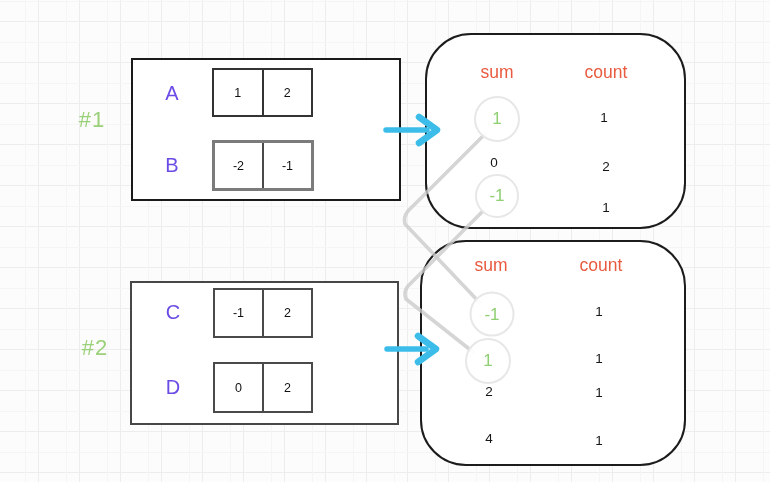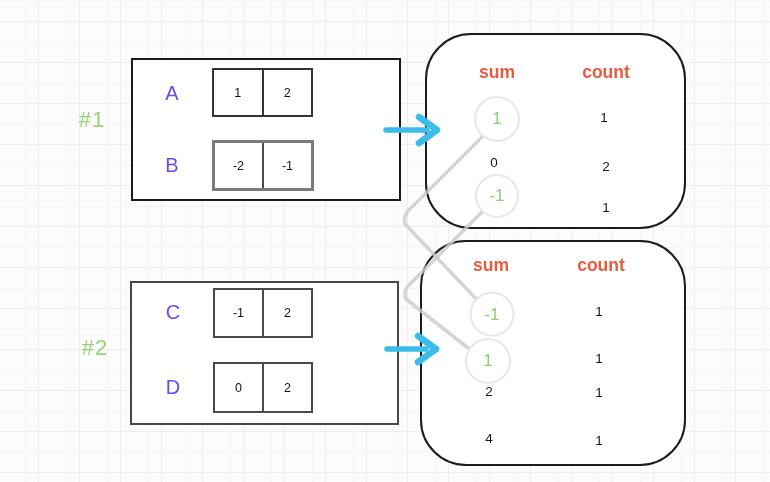--- a/index.html
+++ b/index.html
@@ -23,21 +23,21 @@
   .cellpair{position:absolute;background:#fff;display:flex;box-sizing:border-box;}
   .cellpair.a{border:2px solid #333333;}
   .cellpair.b{border:3px solid #7b7b7b;}
   .cellpair.cd{border:2px solid #4a4a4a;}
   .cell{flex:1;display:flex;align-items:center;justify-content:center;
         font-size:12.5px;color:#111;}
   .cellpair.a .cell + .cell{border-left:2px solid #333333;}
   .cellpair.b .cell + .cell{border-left:2px solid #4a4a4a;}
   .cellpair.cd .cell + .cell{border-left:2px solid #4a4a4a;}
   .maprect{position:absolute;background:#fff;border:2px solid #1c1c1c;border-radius:46px;}
-  .maphdr{color:#e85b40;font-size:17.5px;font-weight:bold;}
+  .maphdr{color:#e85b40;font-size:17.5px;}
   .mapval{color:#161616;font-size:13.5px;}
   .hicircle{position:absolute;transform:translate(-50%,-50%);
     border:2px solid #e7e7e7;border-radius:50%;
     background:rgba(255,255,255,0.92);
     display:flex;align-items:center;justify-content:center;
     color:#8ecf71;font-size:17px;}
   svg.overlay{position:absolute;left:0;top:0;pointer-events:none;}
 </style>
 </head>
 <body>

